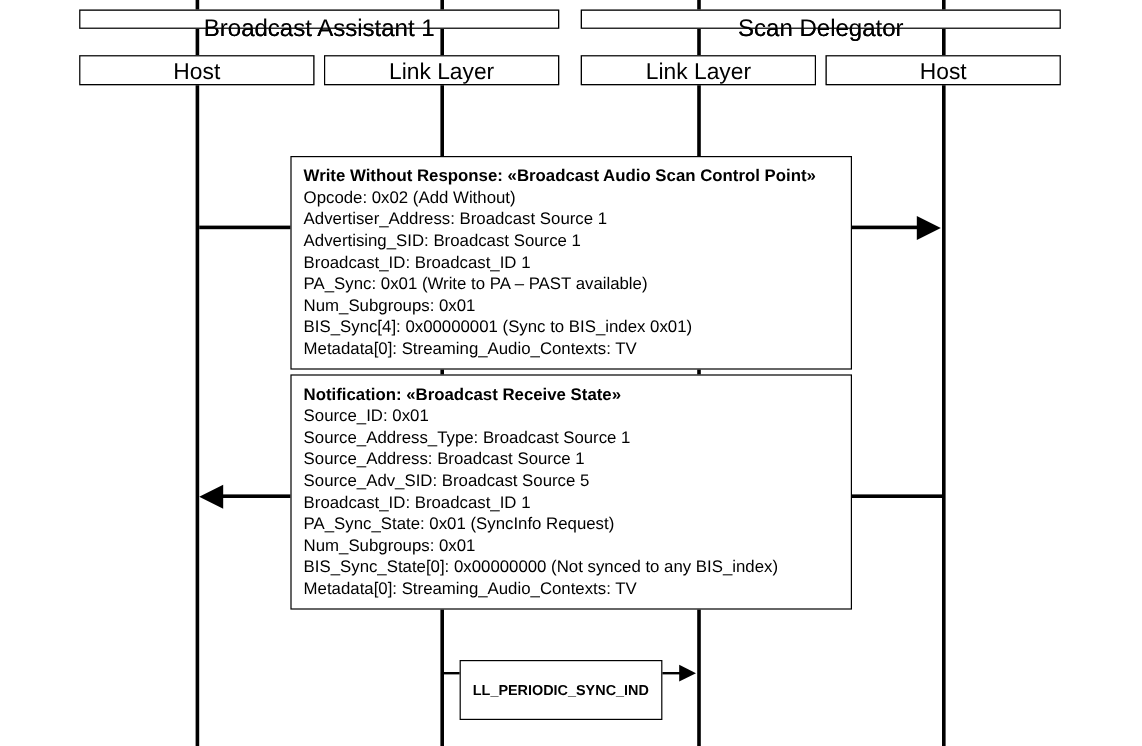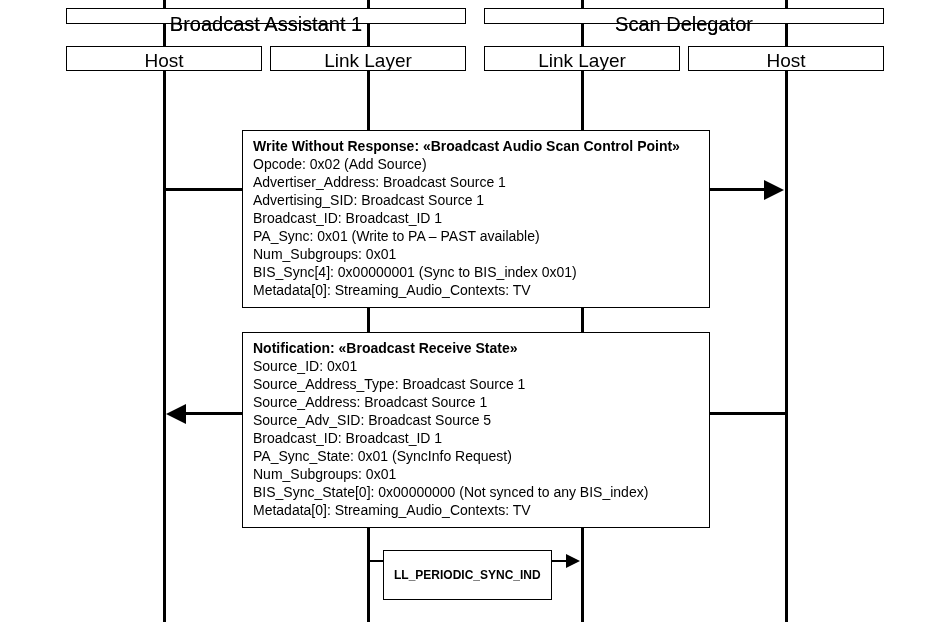--- a/index.html
+++ b/index.html
@@ -116,34 +116,34 @@
   <div class="role-label" style="left:66px; top:46px; width:196px;">Host</div>
   <div class="role-label" style="left:270px; top:46px; width:196px;">Link Layer</div>
   <div class="role-label" style="left:484px; top:46px; width:196px;">Link Layer</div>
   <div class="role-label" style="left:688px; top:46px; width:196px;">Host</div>
 
   <div class="arrow-line" style="left:166px; top:188px; width:602px;"></div>
   <div class="arrow-head-right" style="left:764px; top:180px;"></div>
 
   <div class="msgbox" style="left:242px; top:92px; width:468px;margin-top:38px;">
     <div class="title">Write Without Response: «Broadcast Audio Scan Control Point»</div>
-    <div>Opcode: 0x02 (Add Source)</div>
+    <div>Opcode: 0x02 (Add Without)</div>
     <div>Advertiser_Address: Broadcast Source 1</div>
     <div>Advertising_SID: Broadcast Source 1</div>
     <div>Broadcast_ID: Broadcast_ID 1</div>
     <div>PA_Sync: 0x01 (Write to PA – PAST available)</div>
     <div>Num_Subgroups: 0x01</div>
     <div>BIS_Sync[4]: 0x00000001 (Sync to BIS_index 0x01)</div>
     <div>Metadata[0]: Streaming_Audio_Contexts: TV</div>
   </div>
 
   <div class="arrow-line" style="left:184px; top:412px; width:602px;"></div>
   <div class="arrow-head-left" style="left:166px; top:404px;"></div>
 
-  <div class="msgbox" style="left:242px; top:312px; width:468px;margin-top:20px;">
+  <div class="msgbox" style="left:242px; top:312px; width:468px;">
     <div class="title">Notification: «Broadcast Receive State»</div>
     <div>Source_ID: 0x01</div>
     <div>Source_Address_Type: Broadcast Source 1</div>
     <div>Source_Address: Broadcast Source 1</div>
     <div>Source_Adv_SID: Broadcast Source 5</div>
     <div>Broadcast_ID: Broadcast_ID 1</div>
     <div>PA_Sync_State: 0x01 (SyncInfo Request)</div>
     <div>Num_Subgroups: 0x01</div>
     <div>BIS_Sync_State[0]: 0x00000000 (Not synced to any BIS_index)</div>
     <div>Metadata[0]: Streaming_Audio_Contexts: TV</div>

